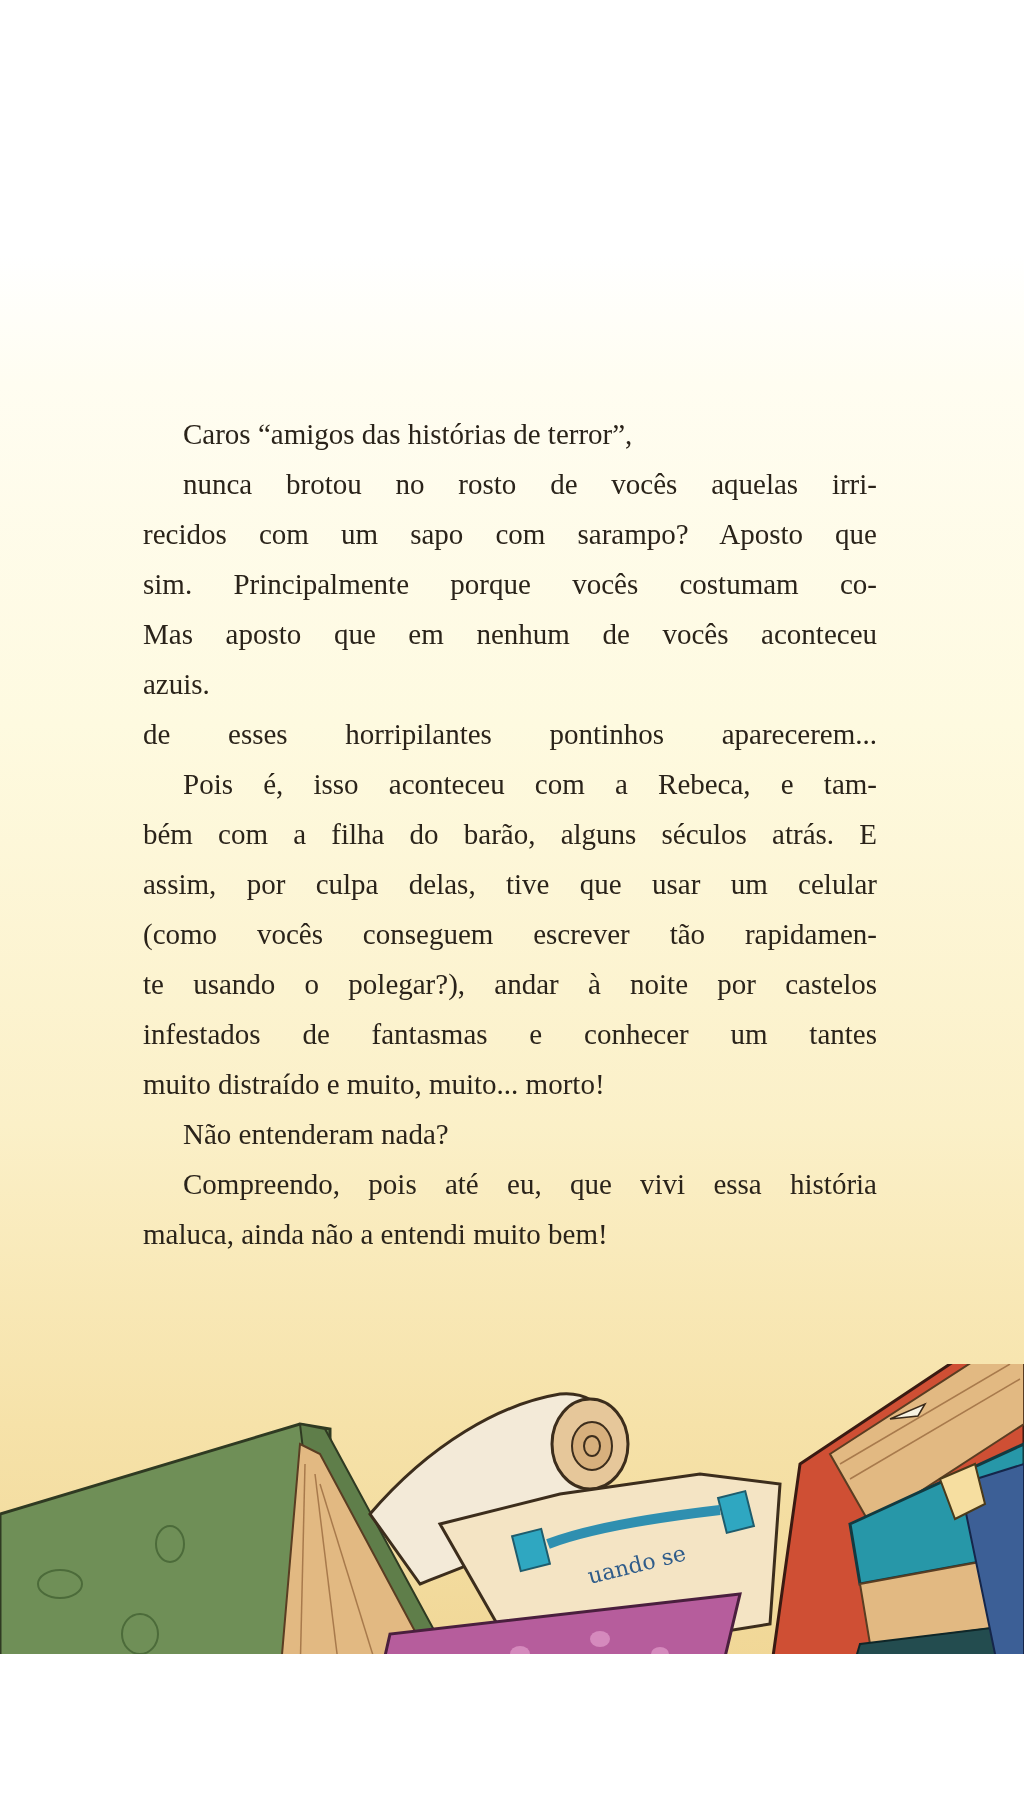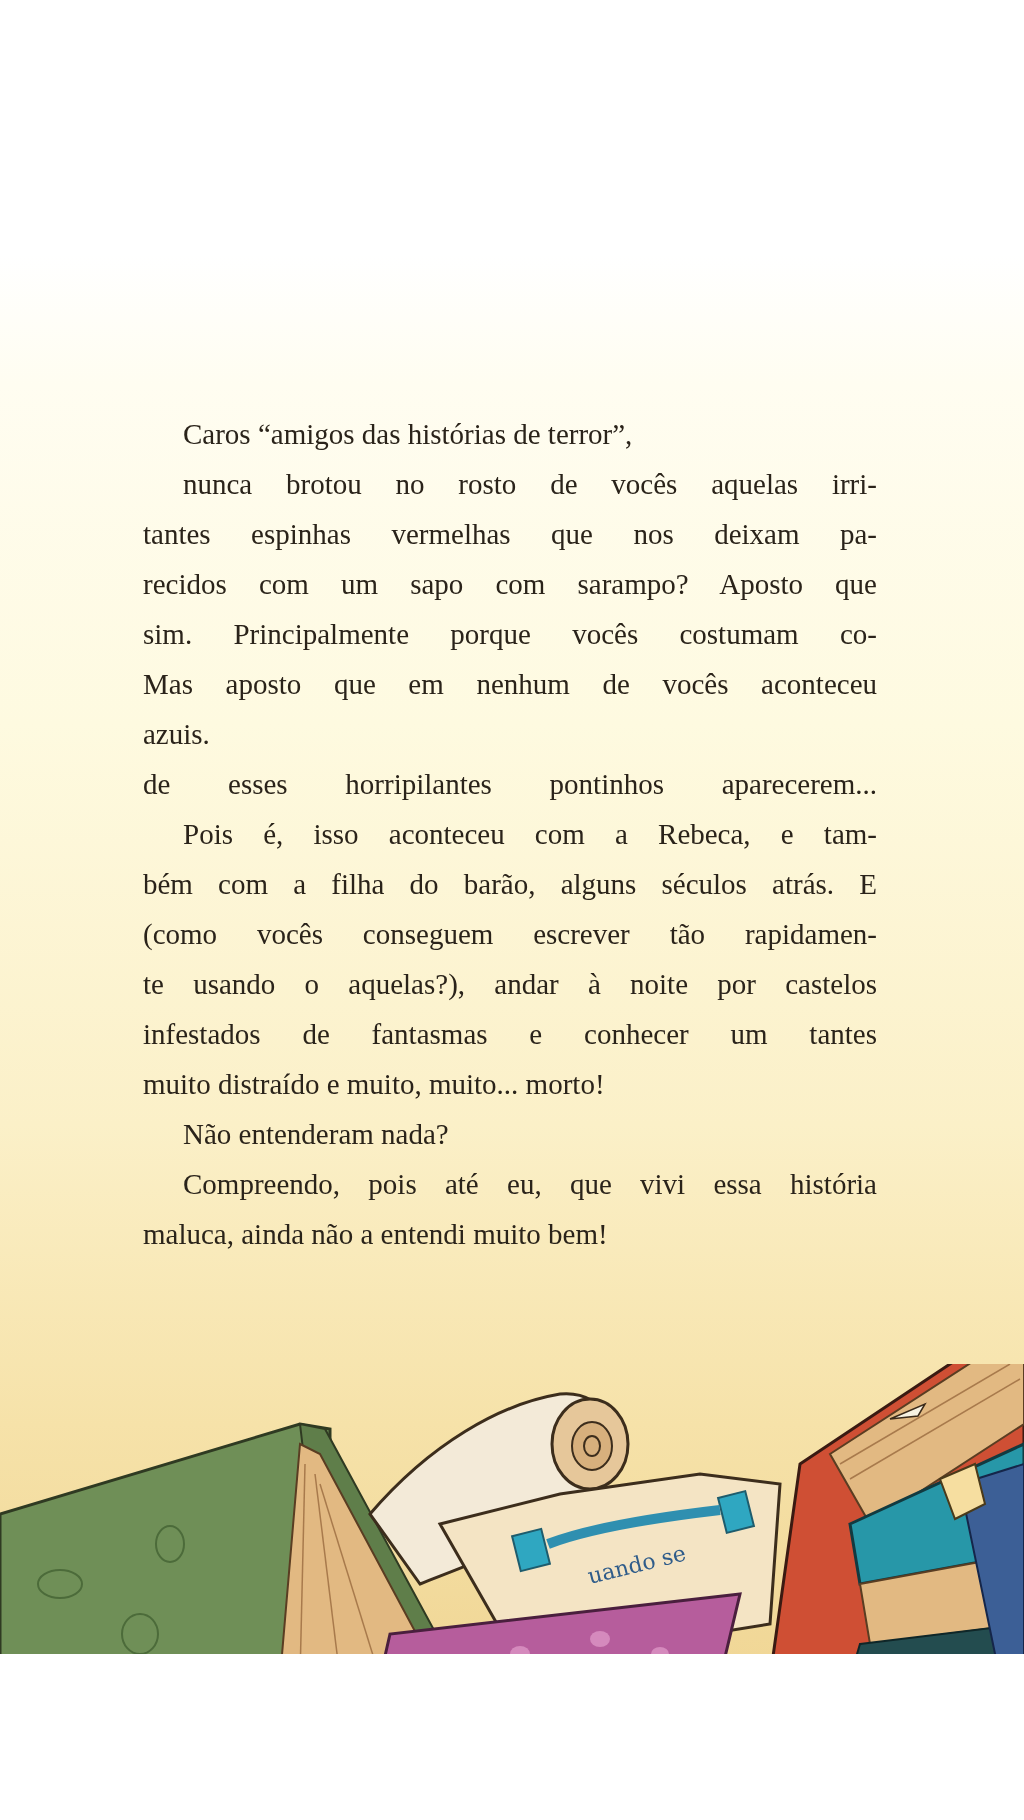--- a/index.html
+++ b/index.html
@@ -71,33 +71,33 @@
 
 <div class="page-art">
   <div class="text-block">
 
     <p class="para">
       <span class="line indent last">Caros “amigos das histórias de terror”,</span>
     </p>
 
     <p class="para">
       <span class="line indent">nunca brotou no rosto de vocês aquelas irri-</span>
-      <span class="line">tantes espinhas vermelhas que nos deixam pa-</span>
       <span class="line">recidos com um sapo com sarampo? Aposto que</span>
       <span class="line">sim. Principalmente porque vocês costumam co-</span>
       <span class="line">Mas aposto que em nenhum de vocês aconteceu</span>
       <span class="line last">azuis.</span>
       <span class="line">de esses horripilantes pontinhos aparecerem...</span>
     </p>
 
     <p class="para">
       <span class="line indent">Pois é, isso aconteceu com a Rebeca, e tam-</span>
       <span class="line">bém com a filha do barão, alguns séculos atrás. E</span>
+      <span class="line">assim, por culpa delas, tive que usar um celular</span>
       <span class="line">(como vocês conseguem escrever tão rapidamen-</span>
-      <span class="line">te usando o aquelas?), andar à noite por castelos</span>
+      <span class="line">te usando o polegar?), andar à noite por castelos</span>
       <span class="line">infestados de fantasmas e conhecer um tantes</span>
       <span class="line last">muito distraído e  muito, muito... morto!</span>
     </p>
 
     <p class="para">
       <span class="line indent last">Não entenderam nada?</span>
     </p>
 
     <p class="para">
       <span class="line indent">Compreendo, pois até eu, que vivi essa história</span>

